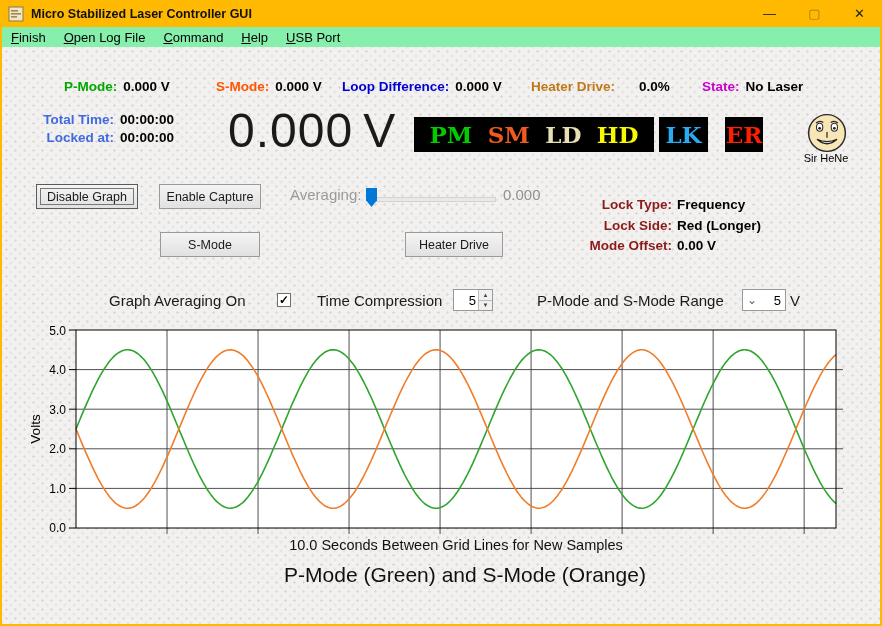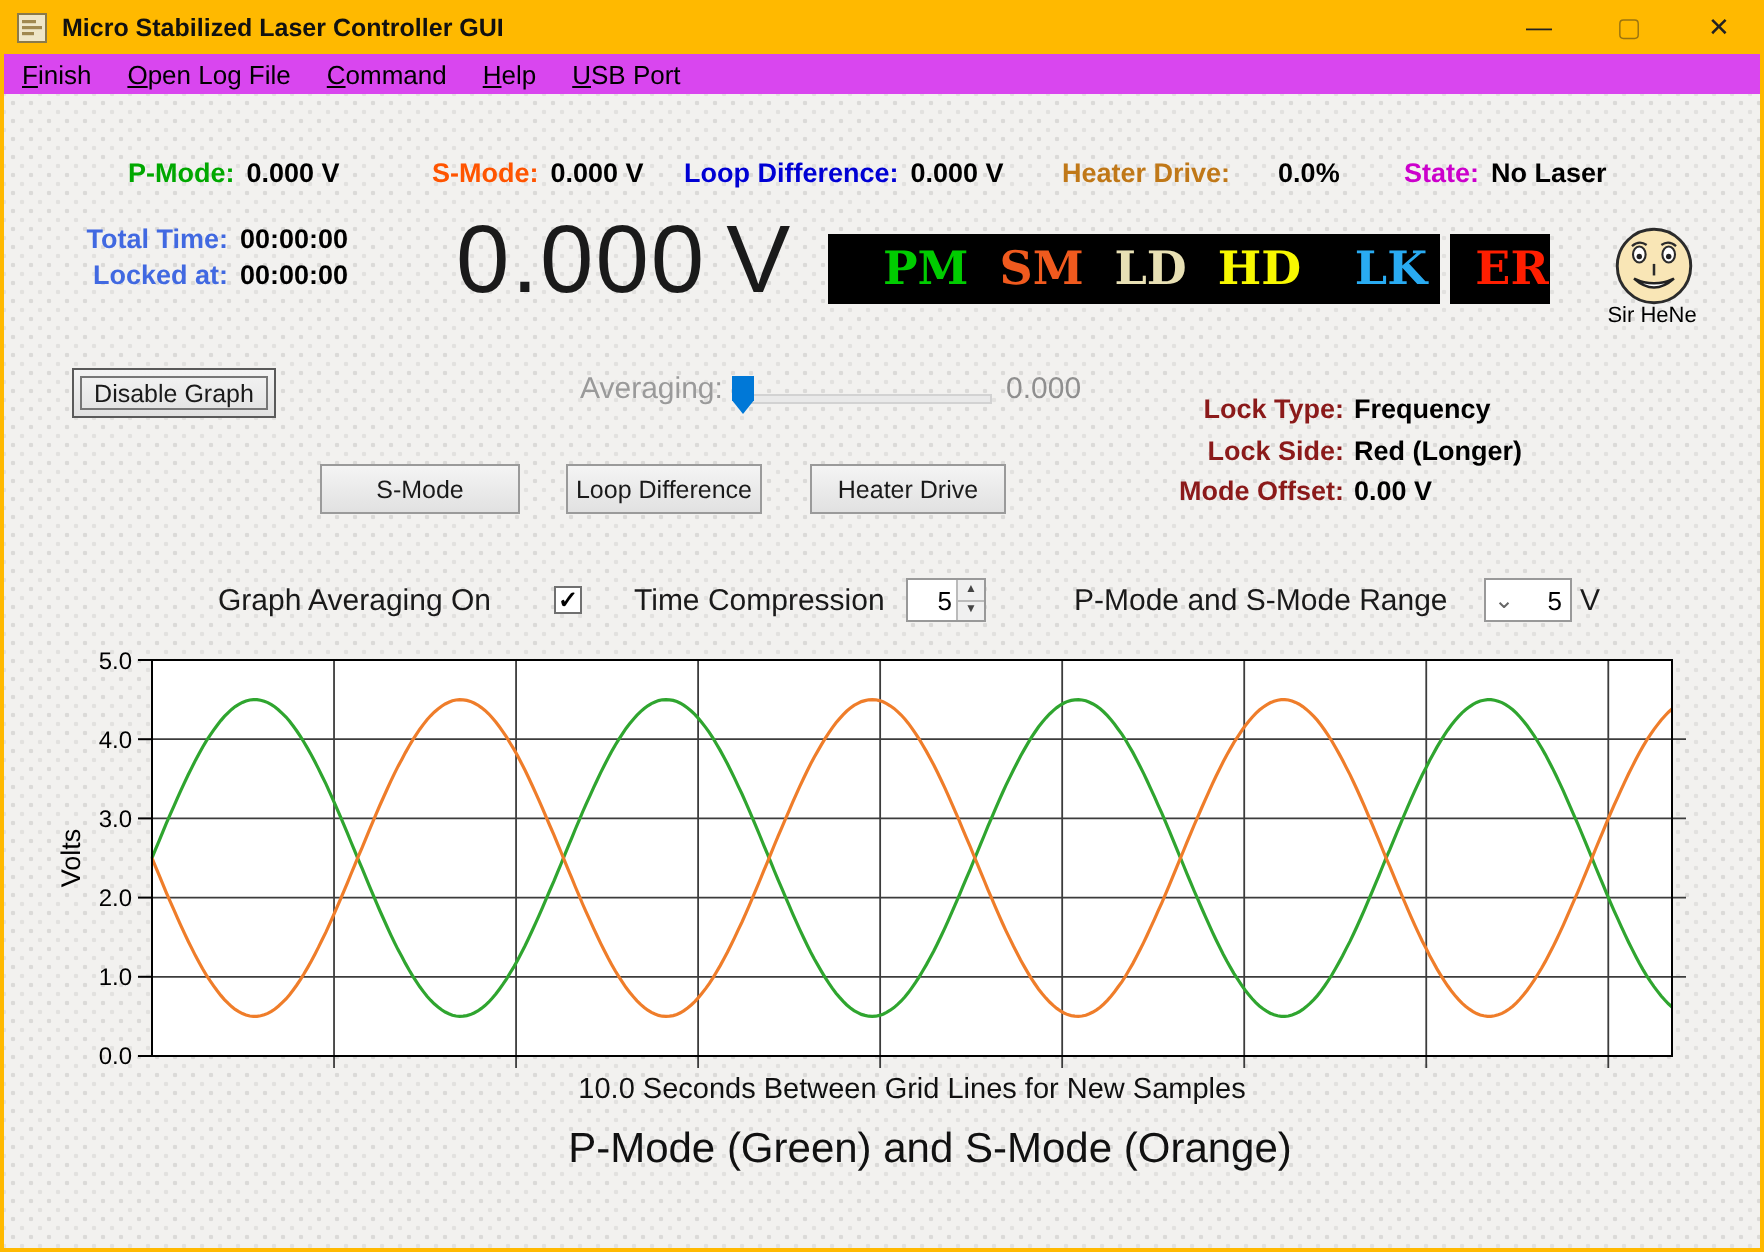--- a/index.html
+++ b/index.html
@@ -15,41 +15,41 @@
   
   .titlebar{position:absolute;left:0;top:0;width:882px;height:27px;background:#FFB900;
             display:flex;align-items:center;z-index:5;}
   .app-icon{margin-left:8px;width:16px;height:16px;}
   .title{margin-left:7px;font-size:12.5px;font-weight:bold;color:#111;}
   .winbtns{position:absolute;right:0;top:0;display:flex;height:27px;}
   .winbtn{width:45px;height:27px;display:flex;align-items:center;justify-content:center;
           font-size:13px;color:#222;cursor:default;}
   .winbtn.disabled{opacity:.45;}
   
-  .menubar{position:absolute;left:2px;top:27px;width:878px;height:20px;background:#d946ef;
+  .menubar{position:absolute;left:2px;top:27px;width:878px;height:20px;background:#86efac;
            display:flex;align-items:center;font-size:13px;color:#000;z-index:5;}
   .menu-item{display:inline-block;padding:0 9px;}
   .menu-item::first-letter{text-decoration:underline;}
   
   .status-group{position:absolute;top:79px;font-size:13.5px;font-weight:bold;white-space:nowrap;}
   .status-group .s-value{color:#000;margin-left:6px;}
   .status-group .s-value.wide-gap{margin-left:24px;}
   
   .timers{position:absolute;left:38px;top:111px;font-size:13.5px;font-weight:bold;line-height:17.5px;}
   .timers .t-row{display:flex;}
   .timers .t-label{display:inline-block;width:76px;text-align:right;}
   .timers .t-value{color:#000;margin-left:6px;}
   
   .big-display{position:absolute;left:228px;top:103px;font-size:48px;font-weight:200;
                color:#1a1a1a;display:flex;letter-spacing:1px;}
   .big-display .unit{margin-left:10px;}
   
   .ind-box{position:absolute;top:117px;height:35px;background:#000;display:flex;
            align-items:center;justify-content:space-evenly;
-           font-family:"DejaVu Serif",serif;font-weight:bold;font-size:23px;padding-left:12px;}
+           font-family:"DejaVu Serif",serif;font-weight:bold;font-size:23px;}
   
   .mascot-label{position:absolute;left:796px;top:152px;width:60px;text-align:center;
                 font-size:11px;color:#000;}
   
   .btn{position:absolute;height:25px;background:linear-gradient(#F4F4F4,#E1E1E1);
        border:1px solid #9A9A9A;font-size:12.5px;color:#1a1a1a;display:flex;
        align-items:center;justify-content:center;box-sizing:border-box;}
   .btn.focused{outline:1px solid #777;outline-offset:-5px;border-color:#5a5a5a;}
   .btn.selected{background:linear-gradient(#D8E0F5,#8FA0D6);border-color:#7280BE;}
   
@@ -177,37 +177,37 @@
     <ellipse cx="13" cy="14.5" rx="3" ry="3.8" fill="#fff" stroke="#2b2b2b" stroke-width="1"></ellipse>
     <ellipse cx="27" cy="14.5" rx="3" ry="3.8" fill="#fff" stroke="#2b2b2b" stroke-width="1"></ellipse>
     <circle cx="13" cy="15.5" r="1.3" fill="#222"></circle>
     <circle cx="27" cy="15.5" r="1.3" fill="#222"></circle>
     <line x1="20" y1="19" x2="20" y2="24.5" stroke="#2b2b2b" stroke-width="1.2"></line>
     <path d="M10.5 26 Q20 34.5 29.5 26 Q20 30.5 10.5 26 Z" fill="#fff" stroke="#222" stroke-width="1.2"></path>
   </svg>
   <div class="mascot-label">Sir HeNe</div>
 
   <div class="btn focused" style="left:36px;top:184px;width:102px">Disable Graph</div>
+  <div class="btn" style="left:159px;top:184px;width:102px">Enable Capture</div>
 
   <div class="avg-label">Averaging:</div>
   <div class="slider-track"></div>
   <div class="slider-thumb"></div>
   <div class="avg-value">0.000</div>
 
   <div class="lock-info">
     <span class="l-label" style="color: rgb(139, 26, 26);">Lock Type:</span>
     <span class="l-value">Frequency</span>
     <span class="l-label" style="color: rgb(139, 26, 26);">Lock Side:</span>
     <span class="l-value">Red (Longer)</span>
     <span class="l-label" style="color: rgb(139, 26, 26);">Mode Offset:</span>
     <span class="l-value">0.00 V</span>
   </div>
 
   <div class="btn" style="left:160px;top:232px;width:100px">S-Mode</div>
-  <div class="btn" style="left:283px;top:232px;width:98px">Loop Difference</div>
   <div class="btn" style="left:405px;top:232px;width:98px">Heater Drive</div>
 
   <div class="set-label" style="left:109px">Graph Averaging On</div>
   <div class="checkbox">
     <span>✓</span>
   </div>
   <div class="set-label" style="left:317px">Time Compression</div>
   <div class="spinner">
     <span class="spin-value">5</span>
     <div class="spin-btns">

